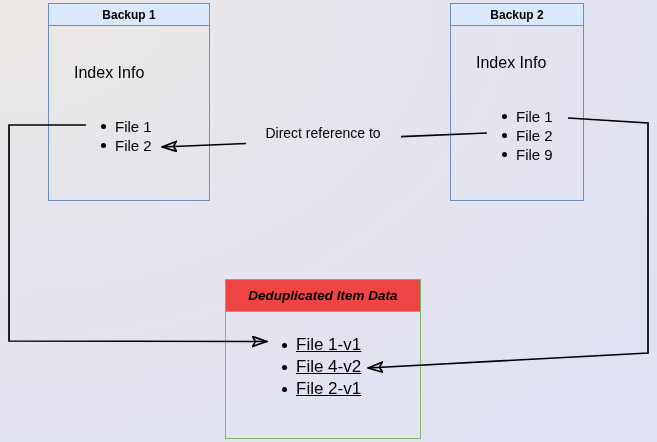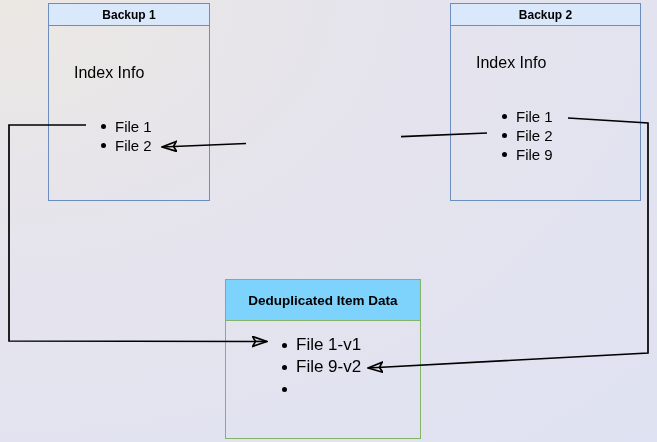--- a/index.html
+++ b/index.html
@@ -15,28 +15,28 @@
 
   .node { position: absolute; box-sizing: border-box; background: transparent; z-index: 2; }
   .node.blue  { border: 1.5px solid #6c8ebf; }
   .node.green { border: 1.5px solid #82b366; }
   .node-header {
     position: absolute; left: 0; right: 0; top: 0;
     display: flex; align-items: center; justify-content: center;
     font-weight: bold; box-sizing: border-box;
   }
   .node.blue  .node-header { height: 22px; background: #dae8fc; border-bottom: 1.5px solid #6c8ebf; font-size: 12px; }
-  .node.green .node-header { height: 41px; background: #7dd3fc; border-bottom: 1.5px solid #82b366; font-size: 13.5px; }
+  .node.green .node-header { height: 32px; background: #ef4444; border-bottom: 1.5px solid #82b366; font-size: 13.5px; font-style: italic; }
 
   .index-label { position: absolute; font-size: 16px; white-space: nowrap; }
 
   .file-list { position: absolute; }
   .file-list .row { display: flex; align-items: center; white-space: nowrap; }
   .file-list.small .row { height: 19px; font-size: 15px; }
-  .file-list.large .row { height: 22px; font-size: 17px; }
+  .file-list.large .row { height: 22px; font-size: 17px; text-decoration: underline; }
   .dot { width: 5px; height: 5px; border-radius: 50%; background: #000; flex: 0 0 auto; }
   .file-list.small .dot { margin-right: 9px; }
   .file-list.large .dot { margin-right: 9px; }
 
   .edge-label {
     position: absolute; left: 238px; top: 124px; width: 170px;
     text-align: center; font-size: 14px; line-height: 18.5px; z-index: 4;
   }
 </style>
 </head>
@@ -66,21 +66,21 @@
         <span class="dot"></span>
         <span>File 1</span>
       </div>
       <div class="row">
         <span class="dot"></span>
         <span>File 2</span>
       </div>
     </div>
   </div>
 
-  <div class="node blue" style="left:450px; top:3px; width:191px; height:198px;">
+  <div class="node blue" style="left:450px; top:3px; width:134px; height:198px;">
     <div class="node-header">
       <span>Backup 2</span>
     </div>
     <div class="index-label" style="left:25px; top:50px;">Index Info</div>
     <div class="file-list small" style="left:51px; top:103px;">
       <div class="row">
         <span class="dot"></span>
         <span>File 1</span>
       </div>
       <div class="row">
@@ -98,24 +98,26 @@
     <div class="node-header">
       <span>Deduplicated Item Data</span>
     </div>
     <div class="file-list large" style="left:56px; top:54px;">
       <div class="row">
         <span class="dot"></span>
         <span>File 1-v1</span>
       </div>
       <div class="row">
         <span class="dot"></span>
-        <span>File 9-v2</span>
+        <span>File 4-v2</span>
       </div>
       <div class="row">
         <span class="dot"></span>
+        <span>File 2-v1</span>
       </div>
     </div>
   </div>
 
   <div class="edge-label">
+    <div>Direct reference to</div>
   </div>
 
 </div>
 
 </body></html>

